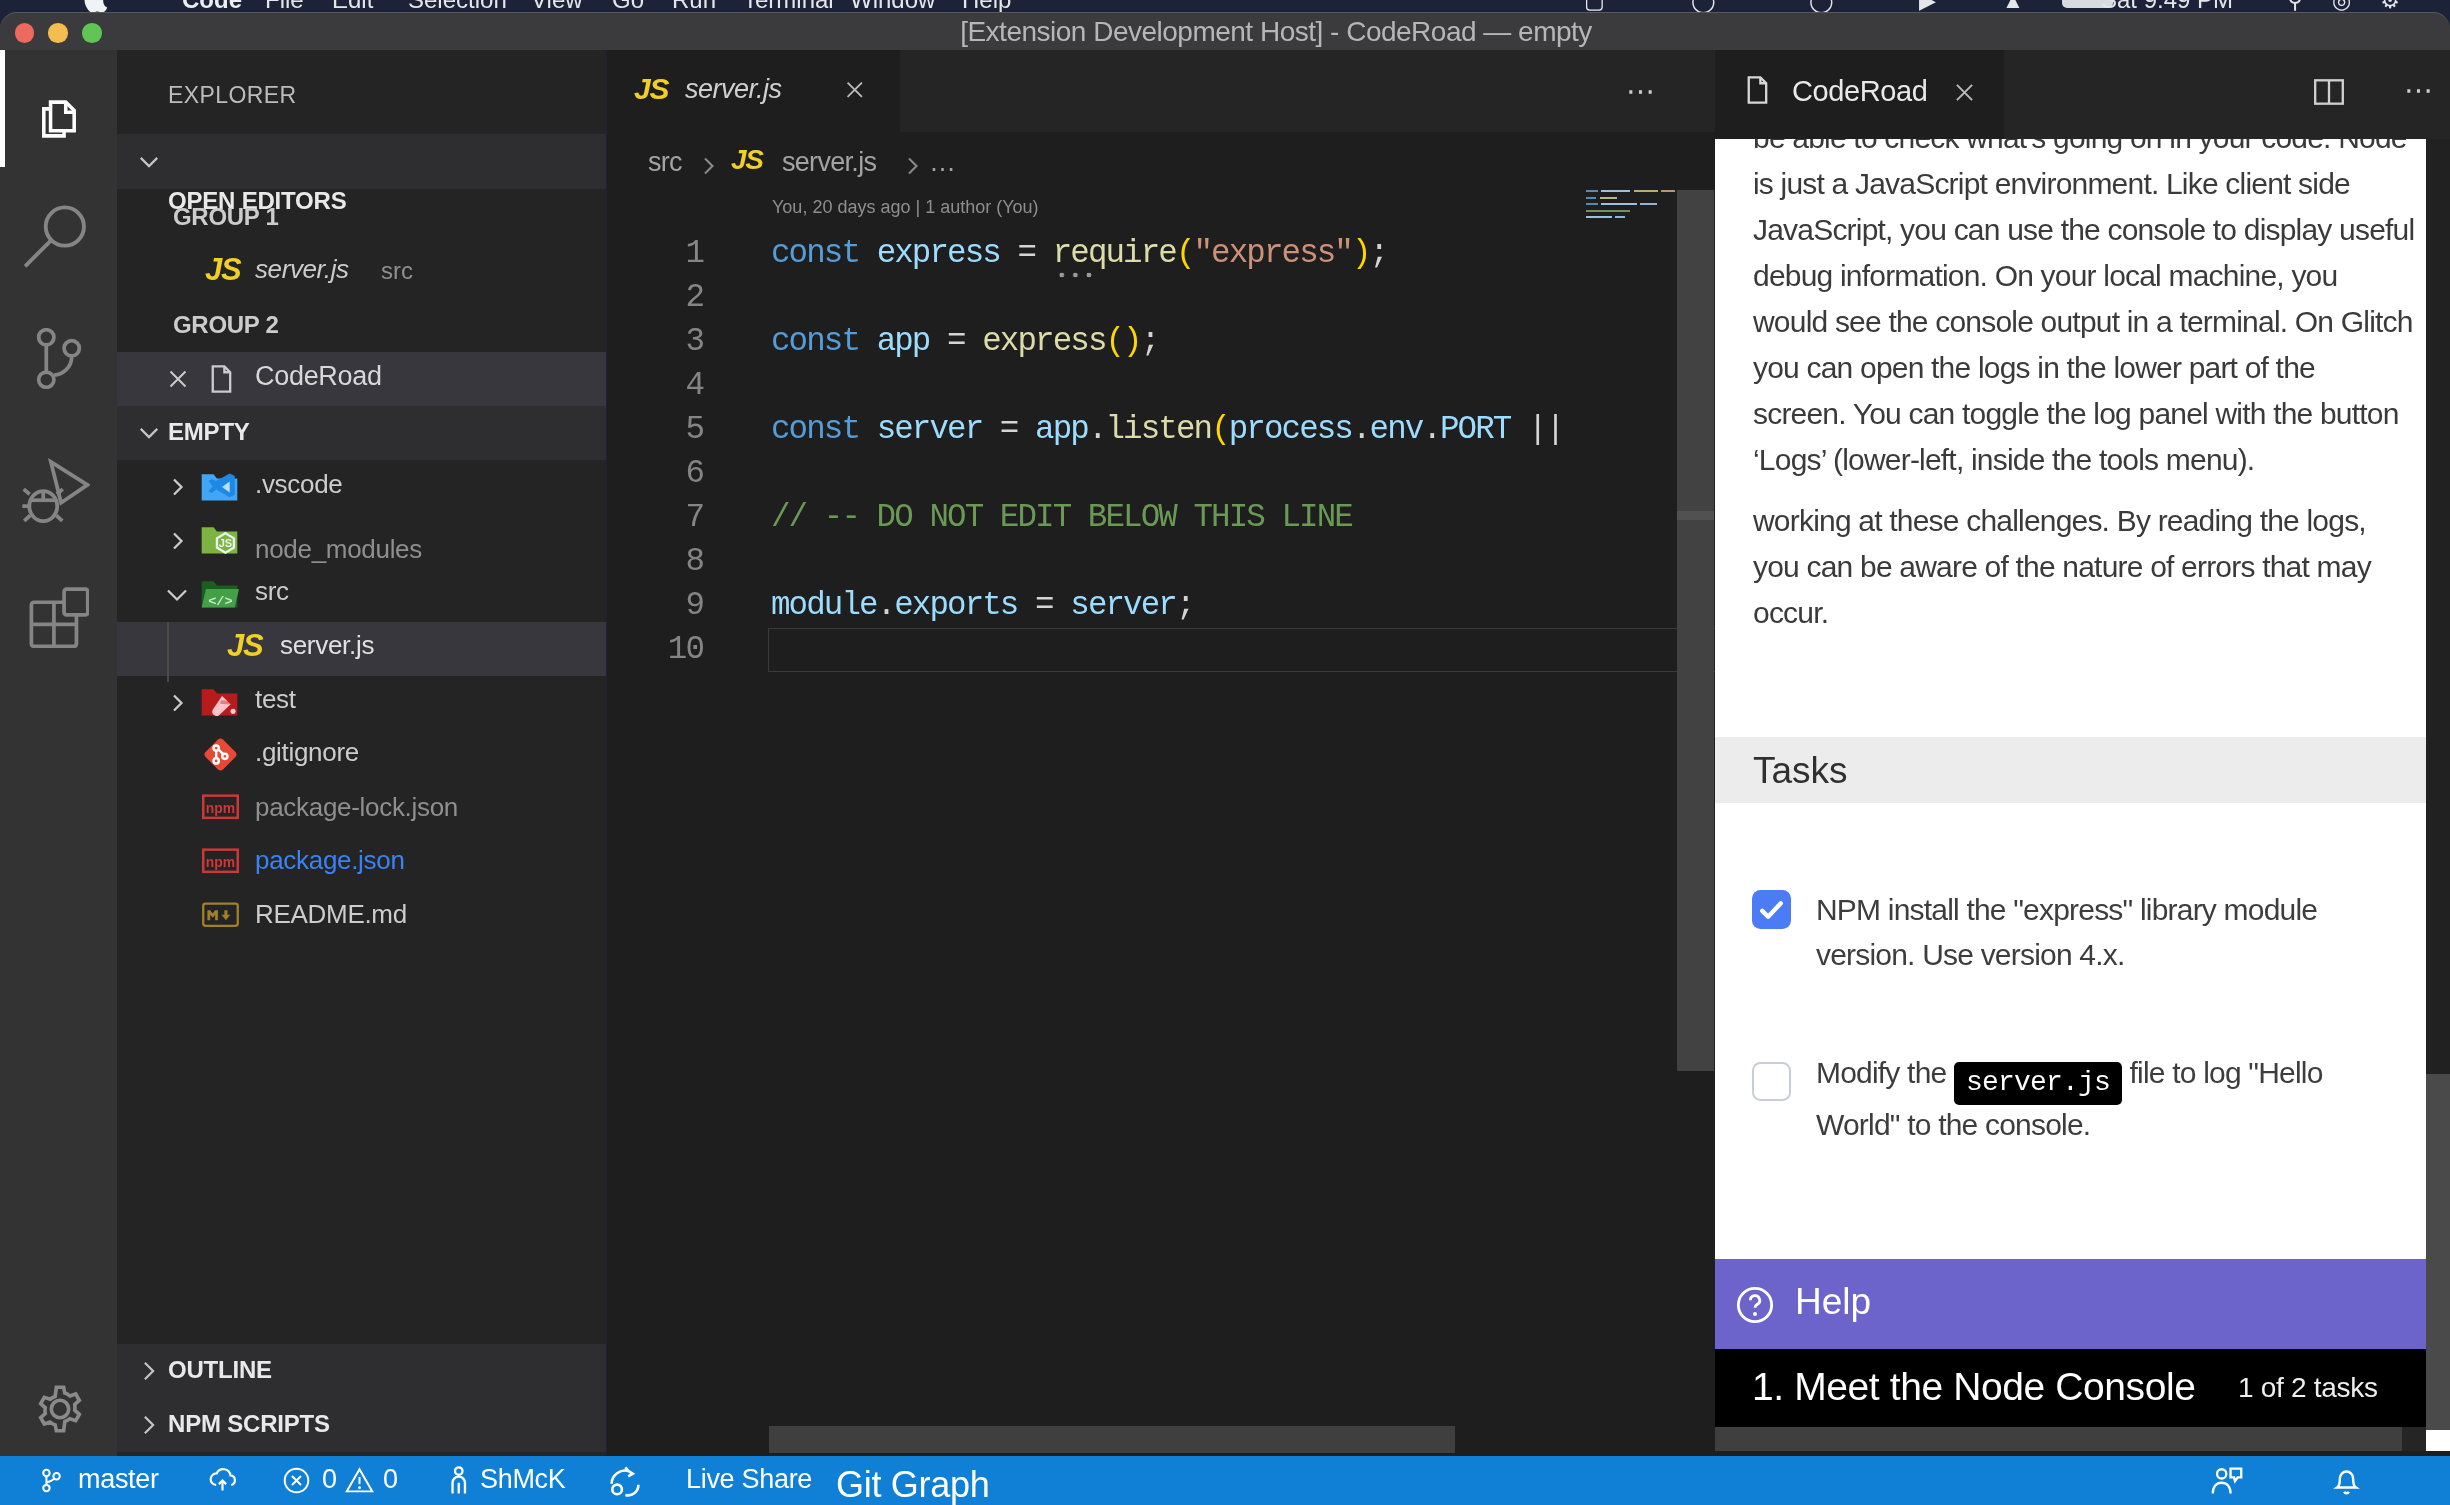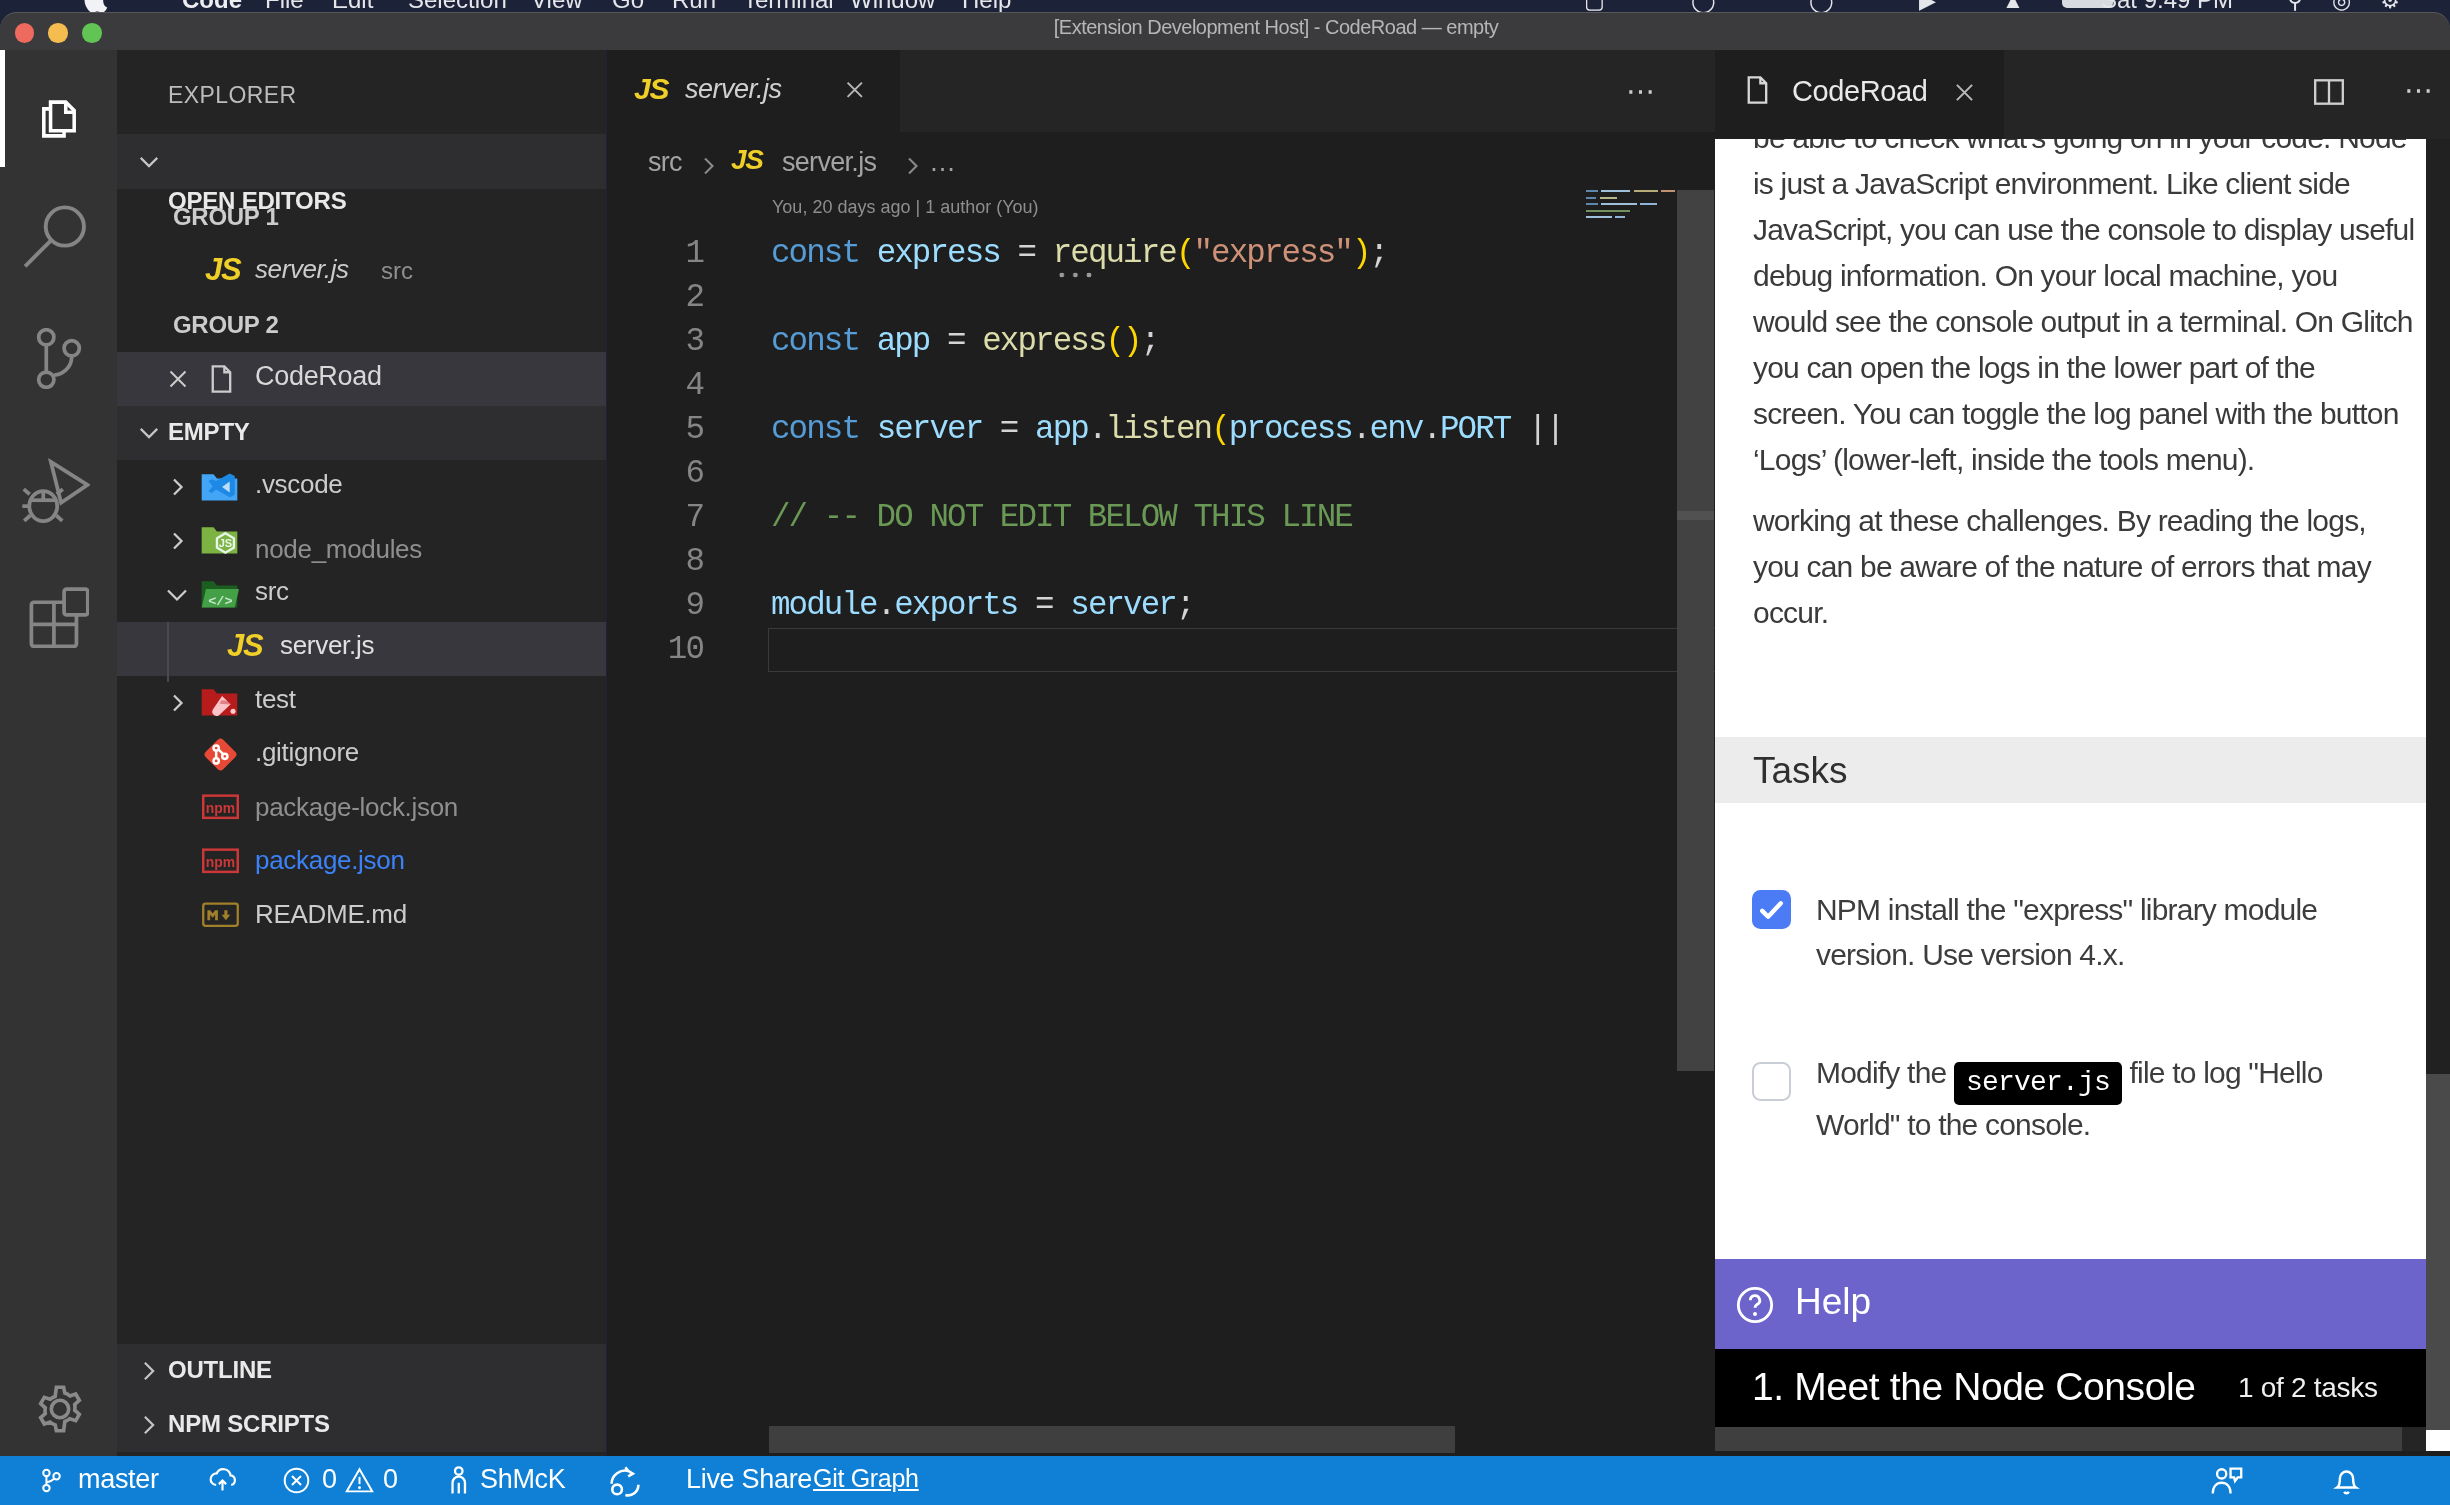--- a/index.html
+++ b/index.html
@@ -31,21 +31,21 @@
   <div class="a nw" style="left:2002px;top:-12px;font-size:22px;color:#e4e6ea;">▲</div>
   <div class="a" style="left:2062px;top:-13.6px;width:51px;height:22px;background:#d7dade;border-radius:5.1px;"></div>
   <div class="a nw" style="left:2101px;top:-14.5px;font-size:24px;color:#e4e6ea;">Sat 9:49 PM</div>
   <div class="a nw" style="left:2287px;top:-12px;font-size:22px;color:#e4e6ea;letter-spacing:29px;">⚲◎⚙</div>
 </div>
 
 <div class="a" style="left:0;top:12px;width:2450px;height:38px;background:#3b3b3d;border-radius:17px 17px 0 0;border-top:1.7px solid #58585a;box-sizing:border-box;">
   <div class="a" style="left:14.5px;top:10.2px;width:19.6px;height:19.6px;border-radius:50%;background:#ee6a5f;"></div>
   <div class="a" style="left:48px;top:10.2px;width:19.6px;height:19.6px;border-radius:50%;background:#f5bd4f;"></div>
   <div class="a" style="left:82px;top:10.2px;width:19.6px;height:19.6px;border-radius:50%;background:#61c454;"></div>
-  <div class="a nw" style="left:1276px;top:3.4px;transform:translateX(-50%);font-size:20px;color:#b6b6b7;letter-spacing:-0.5px;">[Extension Development Host] - CodeRoad — empty</div>
+  <div class="a nw" style="left:1276px;top:3.4px;transform:translateX(-50%);font-size:28px;color:#b6b6b7;letter-spacing:-0.5px;">[Extension Development Host] - CodeRoad — empty</div>
 </div>
 
 <div class="a" style="left:0;top:50px;width:117px;height:1406px;background:#333334;"></div>
 <div class="a" style="left:0;top:50px;width:5.1px;height:117px;background:#ffffff;"></div>
 
 <div class="a" style="left:32px;top:92px;">
 <svg width="54" height="54" viewBox="0 0 32 32">
       <g fill="none" stroke="#ffffff" stroke-width="2.1">
         <path d="M11 6 h9 l5 5 v12 h-14 z"></path>
         <path d="M20 6 v6 h5"></path>
@@ -437,21 +437,21 @@
     </svg>
   <div class="a nw" style="left:480px;top:7.7px;font-size:27px;letter-spacing:-0.3px;">ShMcK</div>
   <svg class="a" style="left:606px;top:9.4px;" width="37" height="34" viewBox="0 0 20 18">
       <g fill="none" stroke="#ffffff" stroke-width="1.4">
         <path d="M3 10 c0-5 5-8 9-7 l-1.5-2 M12 3 l2.5 1.5 -2.5 1.5"></path>
         <circle cx="6" cy="13" r="2.6"></circle>
         <path d="M10.5 16 c3.5 1 7-1.5 7-5.5"></path>
       </g>
     </svg>
   <div class="a nw" style="left:686px;top:7.7px;font-size:27px;letter-spacing:-0.3px;">Live Share</div>
-  <div class="a nw" style="left:813px;top:7.7px;font-size:25px;letter-spacing:-0.3px;text-decoration:underline;">Git Graph</div>
+  <div class="a nw" style="left:836px;top:7.7px;font-size:36px;letter-spacing:-0.3px;">Git Graph</div>
   <svg class="a" style="left:2209px;top:9.4px;" width="36" height="32" viewBox="0 0 20 18">
       <g fill="none" stroke="#ffffff" stroke-width="1.3">
         <circle cx="7" cy="5" r="2.6"></circle>
         <path d="M2 16 c0-4 2.2-6 5-6 s5 2 5 6"></path>
         <path d="M12 2 h6 v5 h-2 l-1.5 2 -0.5-2 h-2 z"></path>
       </g>
     </svg>
   <svg class="a" style="left:2331px;top:9.4px;" width="31" height="32" viewBox="0 0 16 17">
       <g fill="none" stroke="#ffffff" stroke-width="1.3">
         <path d="M3 12 c1.5-1 1.5-3.5 1.5-5 a3.5 3.5 0 0 1 7 0 c0 1.5 0 4 1.5 5 z"></path>

